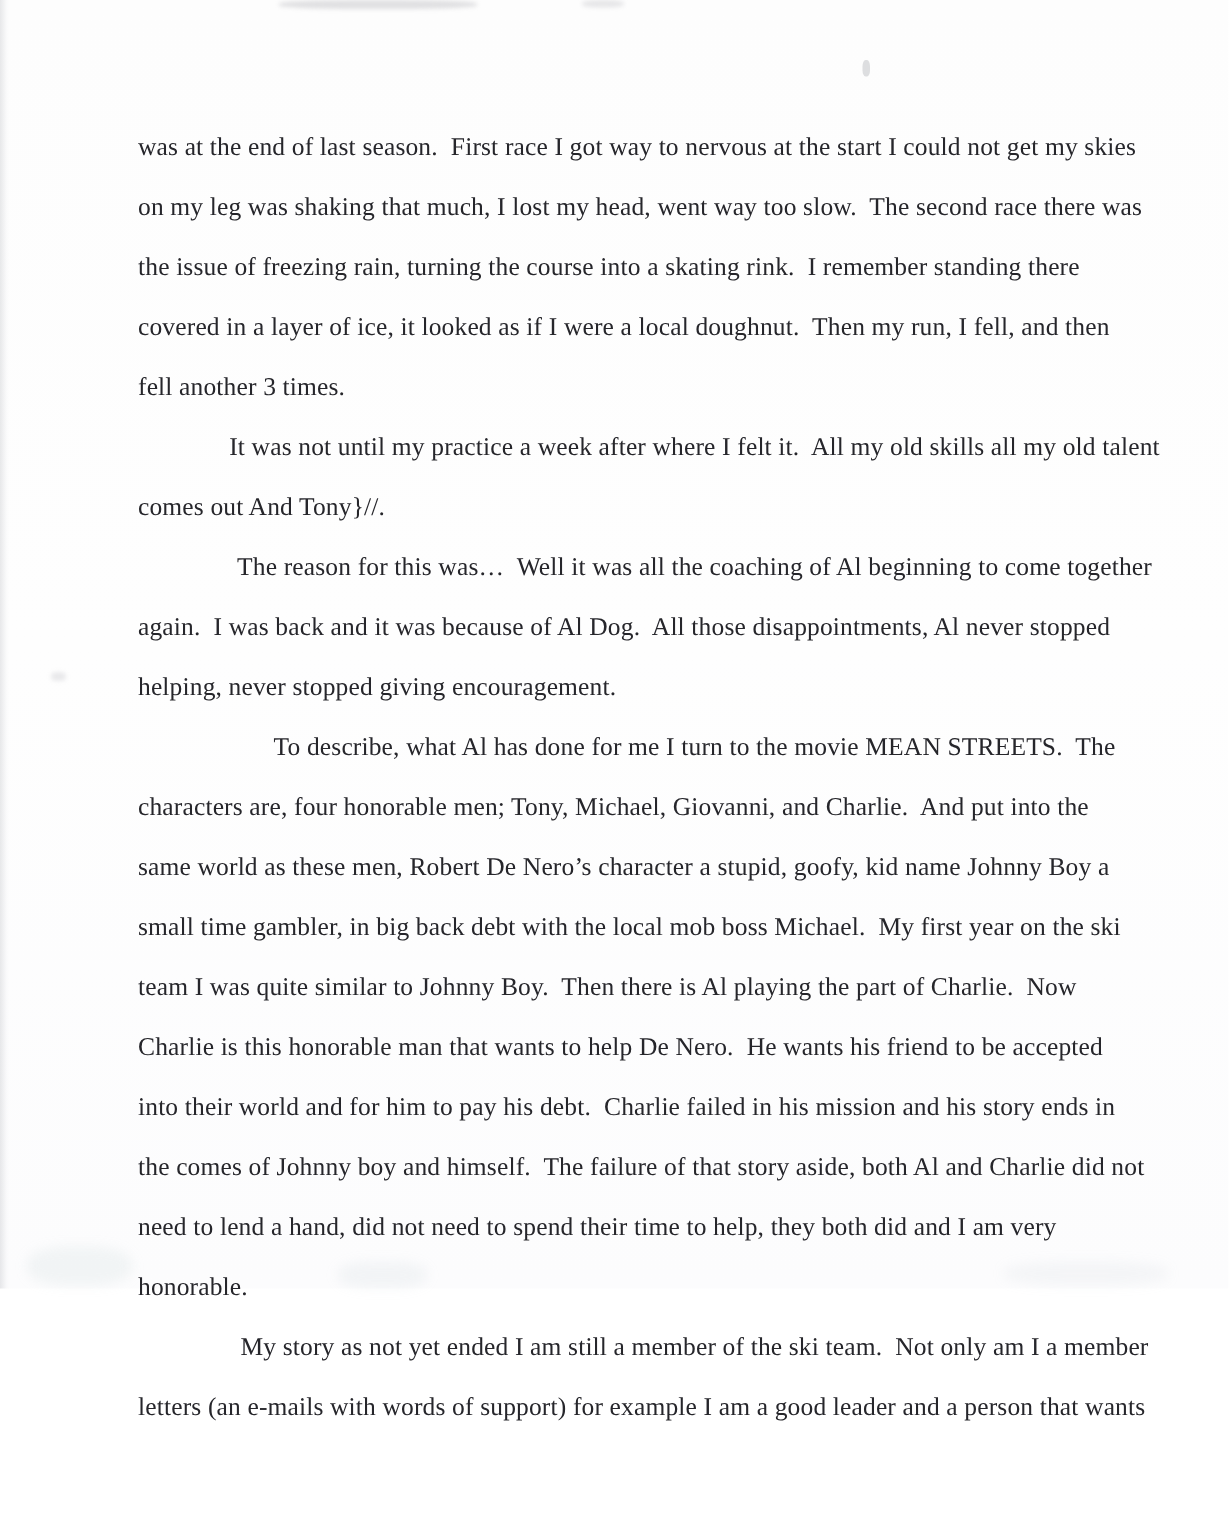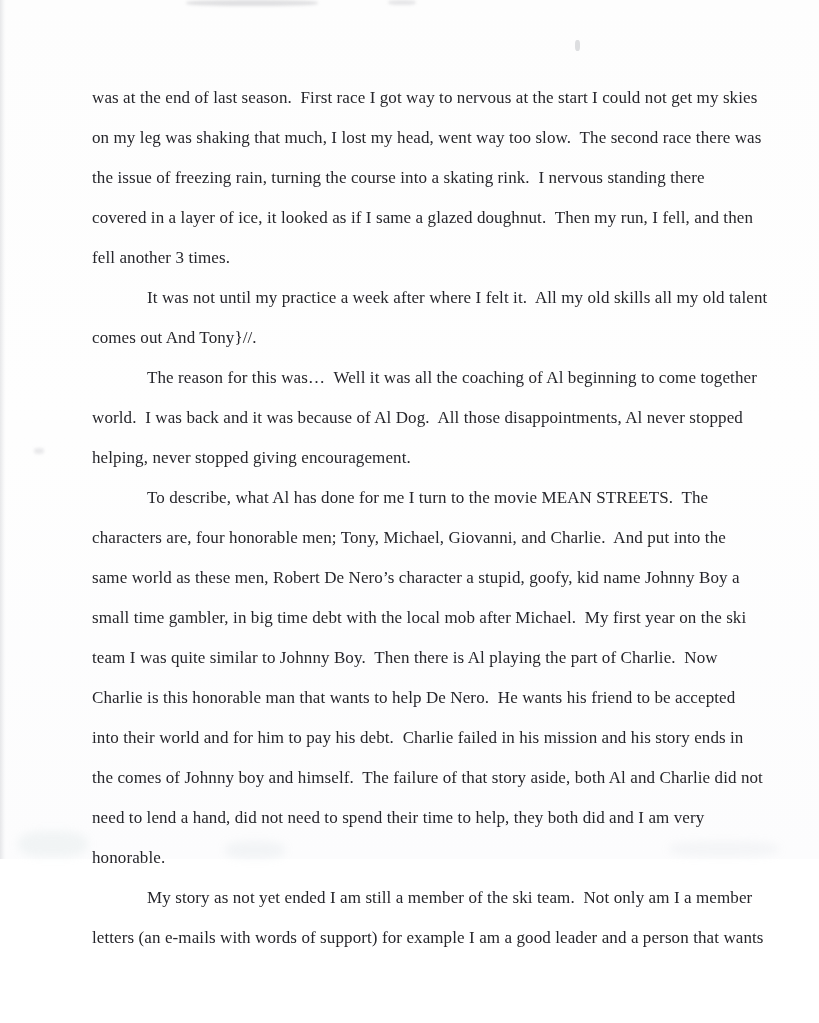--- a/index.html
+++ b/index.html
@@ -44,57 +44,57 @@
     font-family: "Liberation Serif", "DejaVu Serif", serif;
     font-size: 17px;
     line-height: 40px;
     letter-spacing: 0.1px;
   }
   .paragraph { margin: 0; }
   .line {
     white-space: pre;      
     height: 40px;
   }
-  .line.indent { padding-left: 55px; }
+  .line.indent { padding-left: 55px; text-align: center; }
 </style>
 </head>
 <body>
 
 <div class="paper">
   <div class="edge-left"></div>
   <div class="smudge smudge-top-1"></div>
   <div class="smudge smudge-top-2"></div>
   <div class="smudge smudge-speck"></div>
   <div class="smudge smudge-mid-left"></div>
   <div class="smudge smudge-bottom-1"></div>
   <div class="smudge smudge-bottom-2"></div>
   <div class="smudge smudge-bottom-3"></div>
 
   <div class="doc-text" style="color: rgb(38, 38, 43);">
       <div class="paragraph">
         <div class="line">was at the end of last season.  First race I got way to nervous at the start I could not get my skies</div>
         <div class="line">on my leg was shaking that much, I lost my head, went way too slow.  The second race there was</div>
-        <div class="line">the issue of freezing rain, turning the course into a skating rink.  I nervous standing there</div>
-        <div class="line">covered in a layer of ice, it looked as if I same a glazed doughnut.  Then my run, I fell, and then</div>
+        <div class="line">the issue of freezing rain, turning the course into a skating rink.  I remember standing there</div>
+        <div class="line">covered in a layer of ice, it looked as if I were a local doughnut.  Then my run, I fell, and then</div>
         <div class="line">fell another 3 times.</div>
       </div>
       <div class="paragraph">
         <div class="line indent">It was not until my practice a week after where I felt it.  All my old skills all my old talent</div>
         <div class="line">comes out And Tony}//.</div>
       </div>
       <div class="paragraph">
         <div class="line indent">The reason for this was…  Well it was all the coaching of Al beginning to come together</div>
-        <div class="line">world.  I was back and it was because of Al Dog.  All those disappointments, Al never stopped</div>
+        <div class="line">again.  I was back and it was because of Al Dog.  All those disappointments, Al never stopped</div>
         <div class="line">helping, never stopped giving encouragement.</div>
       </div>
       <div class="paragraph">
         <div class="line indent">To describe, what Al has done for me I turn to the movie MEAN STREETS.  The</div>
         <div class="line">characters are, four honorable men; Tony, Michael, Giovanni, and Charlie.  And put into the</div>
         <div class="line">same world as these men, Robert De Nero’s character a stupid, goofy, kid name Johnny Boy a</div>
-        <div class="line">small time gambler, in big time debt with the local mob after Michael.  My first year on the ski</div>
+        <div class="line">small time gambler, in big back debt with the local mob boss Michael.  My first year on the ski</div>
         <div class="line">team I was quite similar to Johnny Boy.  Then there is Al playing the part of Charlie.  Now</div>
         <div class="line">Charlie is this honorable man that wants to help De Nero.  He wants his friend to be accepted</div>
         <div class="line">into their world and for him to pay his debt.  Charlie failed in his mission and his story ends in</div>
         <div class="line">the comes of Johnny boy and himself.  The failure of that story aside, both Al and Charlie did not</div>
         <div class="line">need to lend a hand, did not need to spend their time to help, they both did and I am very</div>
         <div class="line">honorable.</div>
       </div>
       <div class="paragraph">
         <div class="line indent">My story as not yet ended I am still a member of the ski team.  Not only am I a member</div>
         <div class="line">letters (an e-mails with words of support) for example I am a good leader and a person that wants</div>

